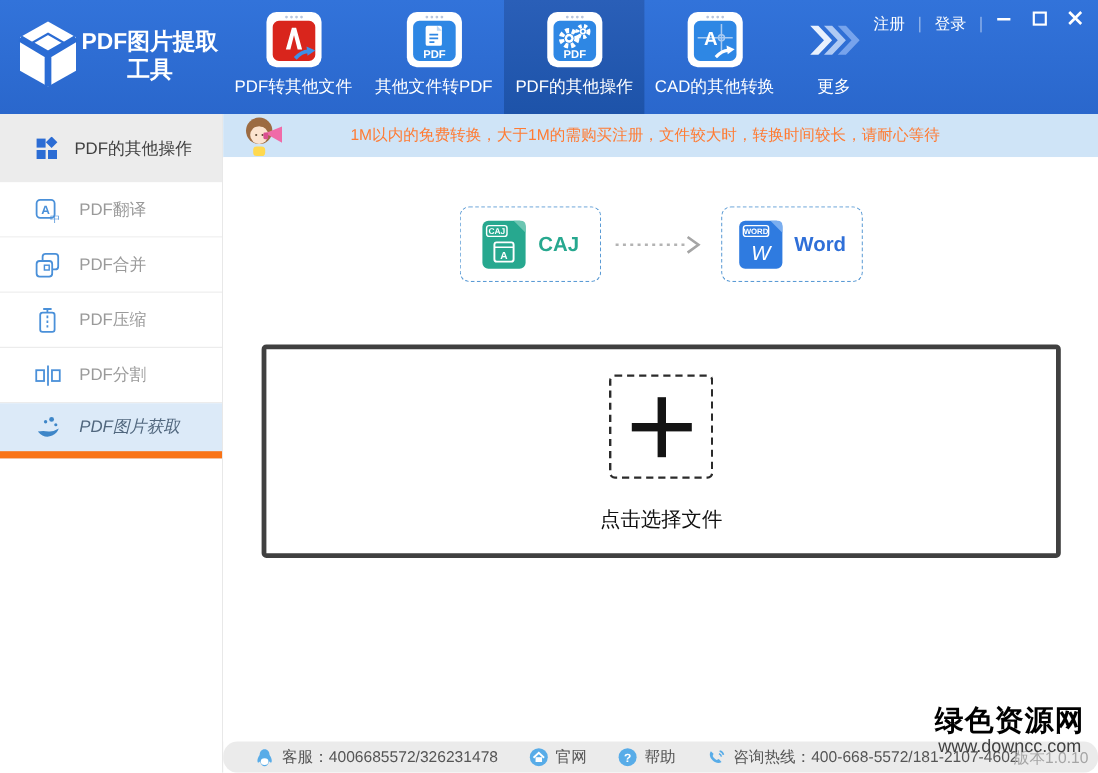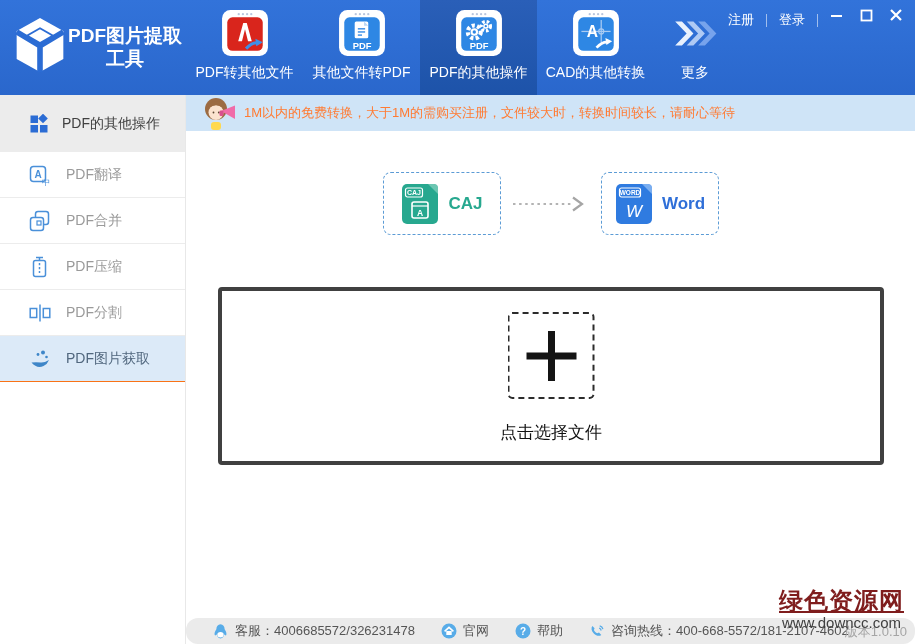--- a/index.html
+++ b/index.html
@@ -27,25 +27,25 @@
   .win-controls { position:absolute; top:5px; right:4px; display:flex; align-items:center; }
   .win-btn { width:30px; height:20px; display:flex; align-items:center; justify-content:center; cursor:pointer; }
 
   
   .sidebar { position:absolute; left:0; top:95px; width:186px; height:549px; background:#fff;
     border-right:1px solid #e8e8e8; }
   .sidebar-header { height:57px; background:#ececec; display:flex; align-items:center;
     padding-left:29px; gap:13px; color:#404040; font-size:14px; }
   .side-item { height:46px; display:flex; align-items:center; padding-left:29px; gap:15px;
     border-bottom:1px solid #ececec; color:#9a9a9a; font-size:14px; cursor:pointer; background:#fff; }
-  .side-item.selected { background:#dceaf8; border-bottom:1px solid #f97316; color:#51677e; }
+  .side-item.selected { background:#dceaf8; border-bottom:6px solid #f97316; color:#51677e;font-style:italic; }
 
   
   .notice { position:absolute; left:186px; top:95px; width:729px; height:36px; background:#cfe4f7;
-    display:flex; align-items:center; }
+    display:flex; align-items:center;gap:48px; }
   .mascot { margin-left:16px; width:36px; height:36px; flex:0 0 auto; }
   .notice-text { margin-left:6px; color:#ff7b33; font-size:13px; }
 
   
   .main { position:absolute; left:186px; top:131px; width:729px; height:487px; background:#fff; }
   .convert-row { position:absolute; left:0; top:41px; width:729px; display:flex;
     justify-content:center; align-items:center; gap:10px; }
   .convert-box { width:118px; height:63px; border:1px dashed #5b9bd5; border-radius:8px;
     background:#fff; display:flex; align-items:center; justify-content:center; gap:8px; cursor:pointer; }
   .convert-label { font-size:17px; font-weight:bold; }
@@ -64,21 +64,21 @@
   
   .statusbar { position:absolute; left:186px; top:618px; width:729px; height:26px; background:#ebebeb;
     display:flex; align-items:center; font-size:13px; color:#555;border-radius:12px; }
   .status-group { display:flex; align-items:center; gap:6px; margin-left:26px; white-space:nowrap; }
   .status-group.link { cursor:pointer; }
   .version { position:absolute; right:8px; top:5px; color:#a5a5a5; font-size:13px; }
 
   
   .watermark { position:absolute; right:11px; top:589px; z-index:10; text-align:center;
     pointer-events:none; line-height:1; }
-  .watermark .wm1 { font-size:24px; font-weight:bold; color:#7f1d1d; letter-spacing:1px;text-decoration:underline; }
+  .watermark .wm1 { font-size:24px; font-weight:bold; color:#000000; letter-spacing:1px; }
   .watermark .wm2 { font-size:15px; color:#404040; margin-top:2px; }
 
   svg text { font-family:"Liberation Sans", sans-serif; }
 </style>
 </head>
 <body>
 
 <div class="window">
 
   <div class="titlebar">

